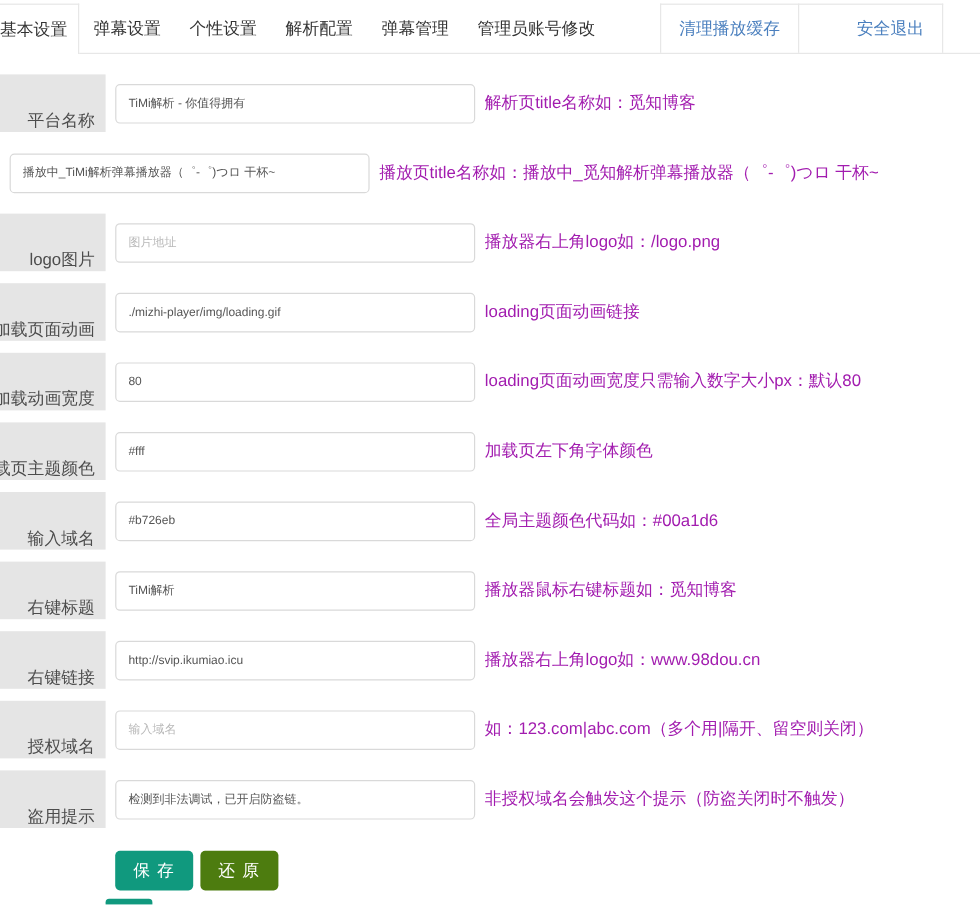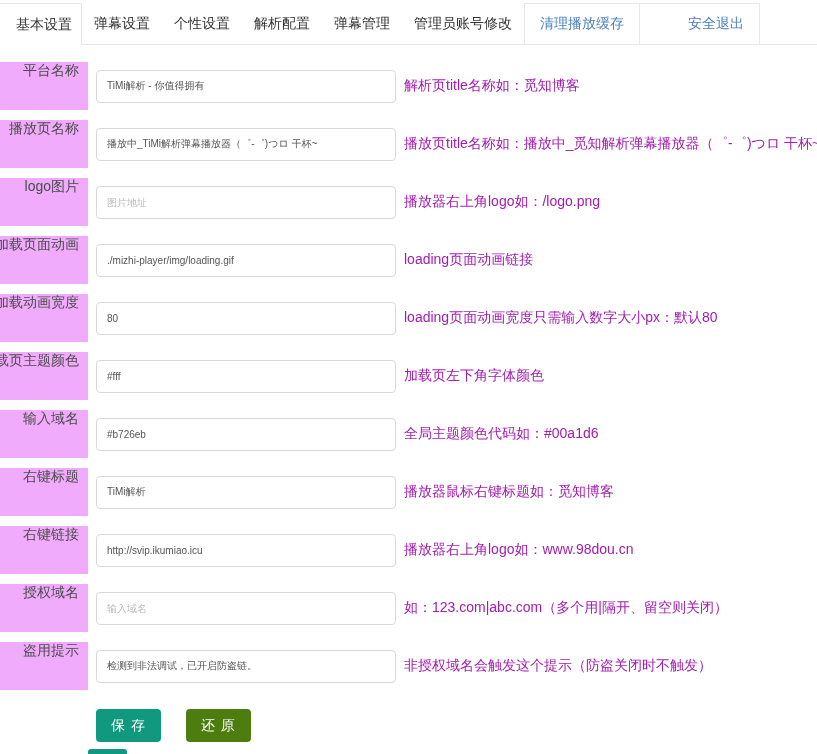--- a/index.html
+++ b/index.html
@@ -2,39 +2,39 @@
 <html><head>
 <meta charset="utf-8">
 <style>
   html,body{margin:0;padding:0;background:#fff;}
   body{font-family:"Liberation Sans","DejaVu Sans",sans-serif;}
   .page{position:relative;width:817px;height:754px;overflow:hidden;background:#fff;}
 
   
   .tabbar{display:flex;align-items:stretch;height:41px;margin-top:3px;border-bottom:1px solid #e7e7e7;}
   .tab{display:flex;align-items:center;padding:0 12px;font-size:14px;color:#333;cursor:pointer;white-space:nowrap;}
-  .tab.active{padding:0 9px 0 16px;background:#fff;border-top:1px solid #e7e7e7;border-right:1px solid #e7e7e7;margin-bottom:-1px;}
-  .tab.action{padding:0 15px;border-top:1px solid #e7e7e7;border-left:1px solid #e7e7e7;}
+  .tab.active{padding:0 9px 0 0;background:#fff;border-top:1px solid #e7e7e7;border-right:1px solid #e7e7e7;margin-bottom:-1px;}
+  .tab.action{padding:0 15px;border-top:1px solid #e7e7e7;border-left:1px solid #e7e7e7;margin-left:42px;}
   .tab.action + .tab.action{margin-left:0;}
   .tab.action:last-child{border-right:1px solid #e7e7e7;}
 
   
   .form{margin-top:12px;}
   .row{display:flex;align-items:center;height:58px;}
-  .label-cell{width:88px;height:48px;background:#f0abfc;display:flex;align-items:flex-start;justify-content:flex-end;
+  .label-cell{width:88px;height:48px;background:#e5e5e5;display:flex;align-items:flex-end;justify-content:flex-end;
               padding-right:9px;box-sizing:border-box;overflow:hidden;flex-shrink:0;}
   .row-label{white-space:nowrap;font-size:14px;color:#4c4c4c;}
   .row-input{width:300px;height:33px;box-sizing:border-box;margin-left:8px;padding:0 10px;
              border:1px solid #d9d9d9;border-radius:4px;font-size:10px;color:#555;outline:none;
              flex-shrink:0;background:#fff;font-family:inherit;}
   .row-input::placeholder{color:#b9b9b9;}
   .row-hint{margin-left:8px;font-size:14px;color:#a21caf;white-space:nowrap;overflow:hidden;}
 
   
-  .buttons{margin:14px 0 0 96px;display:flex;gap:25px;}
+  .buttons{margin:14px 0 0 96px;display:flex;gap:6px;}
   .btn{height:33px;padding:0 15px;border:none;border-radius:4px;color:#fff;font-size:14px;
        cursor:pointer;letter-spacing:1px;font-family:inherit;}
 
   .bottom-sliver{position:absolute;left:88px;bottom:0;width:39px;height:5px;border-radius:3px 3px 0 0;}
 </style>
 </head>
 <body>
 
 <div class="page">
   <div class="tabbar" id="tabbar">
@@ -73,23 +73,20 @@
   <div class="form" id="form-rows">
   <div class="row">
     <div class="label-cell">
       <span class="row-label">平台名称</span>
     </div>
     <input class="row-input" type="text" value="TiMi解析 - 你值得拥有" style="">
     <div class="row-hint">解析页title名称如：觅知博客</div>
   </div>
 
   <div class="row">
-    <div class="label-cell">
-      <span class="row-label">播放页名称</span>
-    </div>
     <input class="row-input" type="text" value="播放中_TiMi解析弹幕播放器（゜-゜)つロ 干杯~" style="">
     <div class="row-hint">播放页title名称如：播放中_觅知解析弹幕播放器（゜-゜)つロ 干杯~</div>
   </div>
 
   <div class="row">
     <div class="label-cell">
       <span class="row-label">logo图片</span>
     </div>
     <input class="row-input" type="text" placeholder="图片地址" style="">
     <div class="row-hint">播放器右上角logo如：/logo.png</div>

